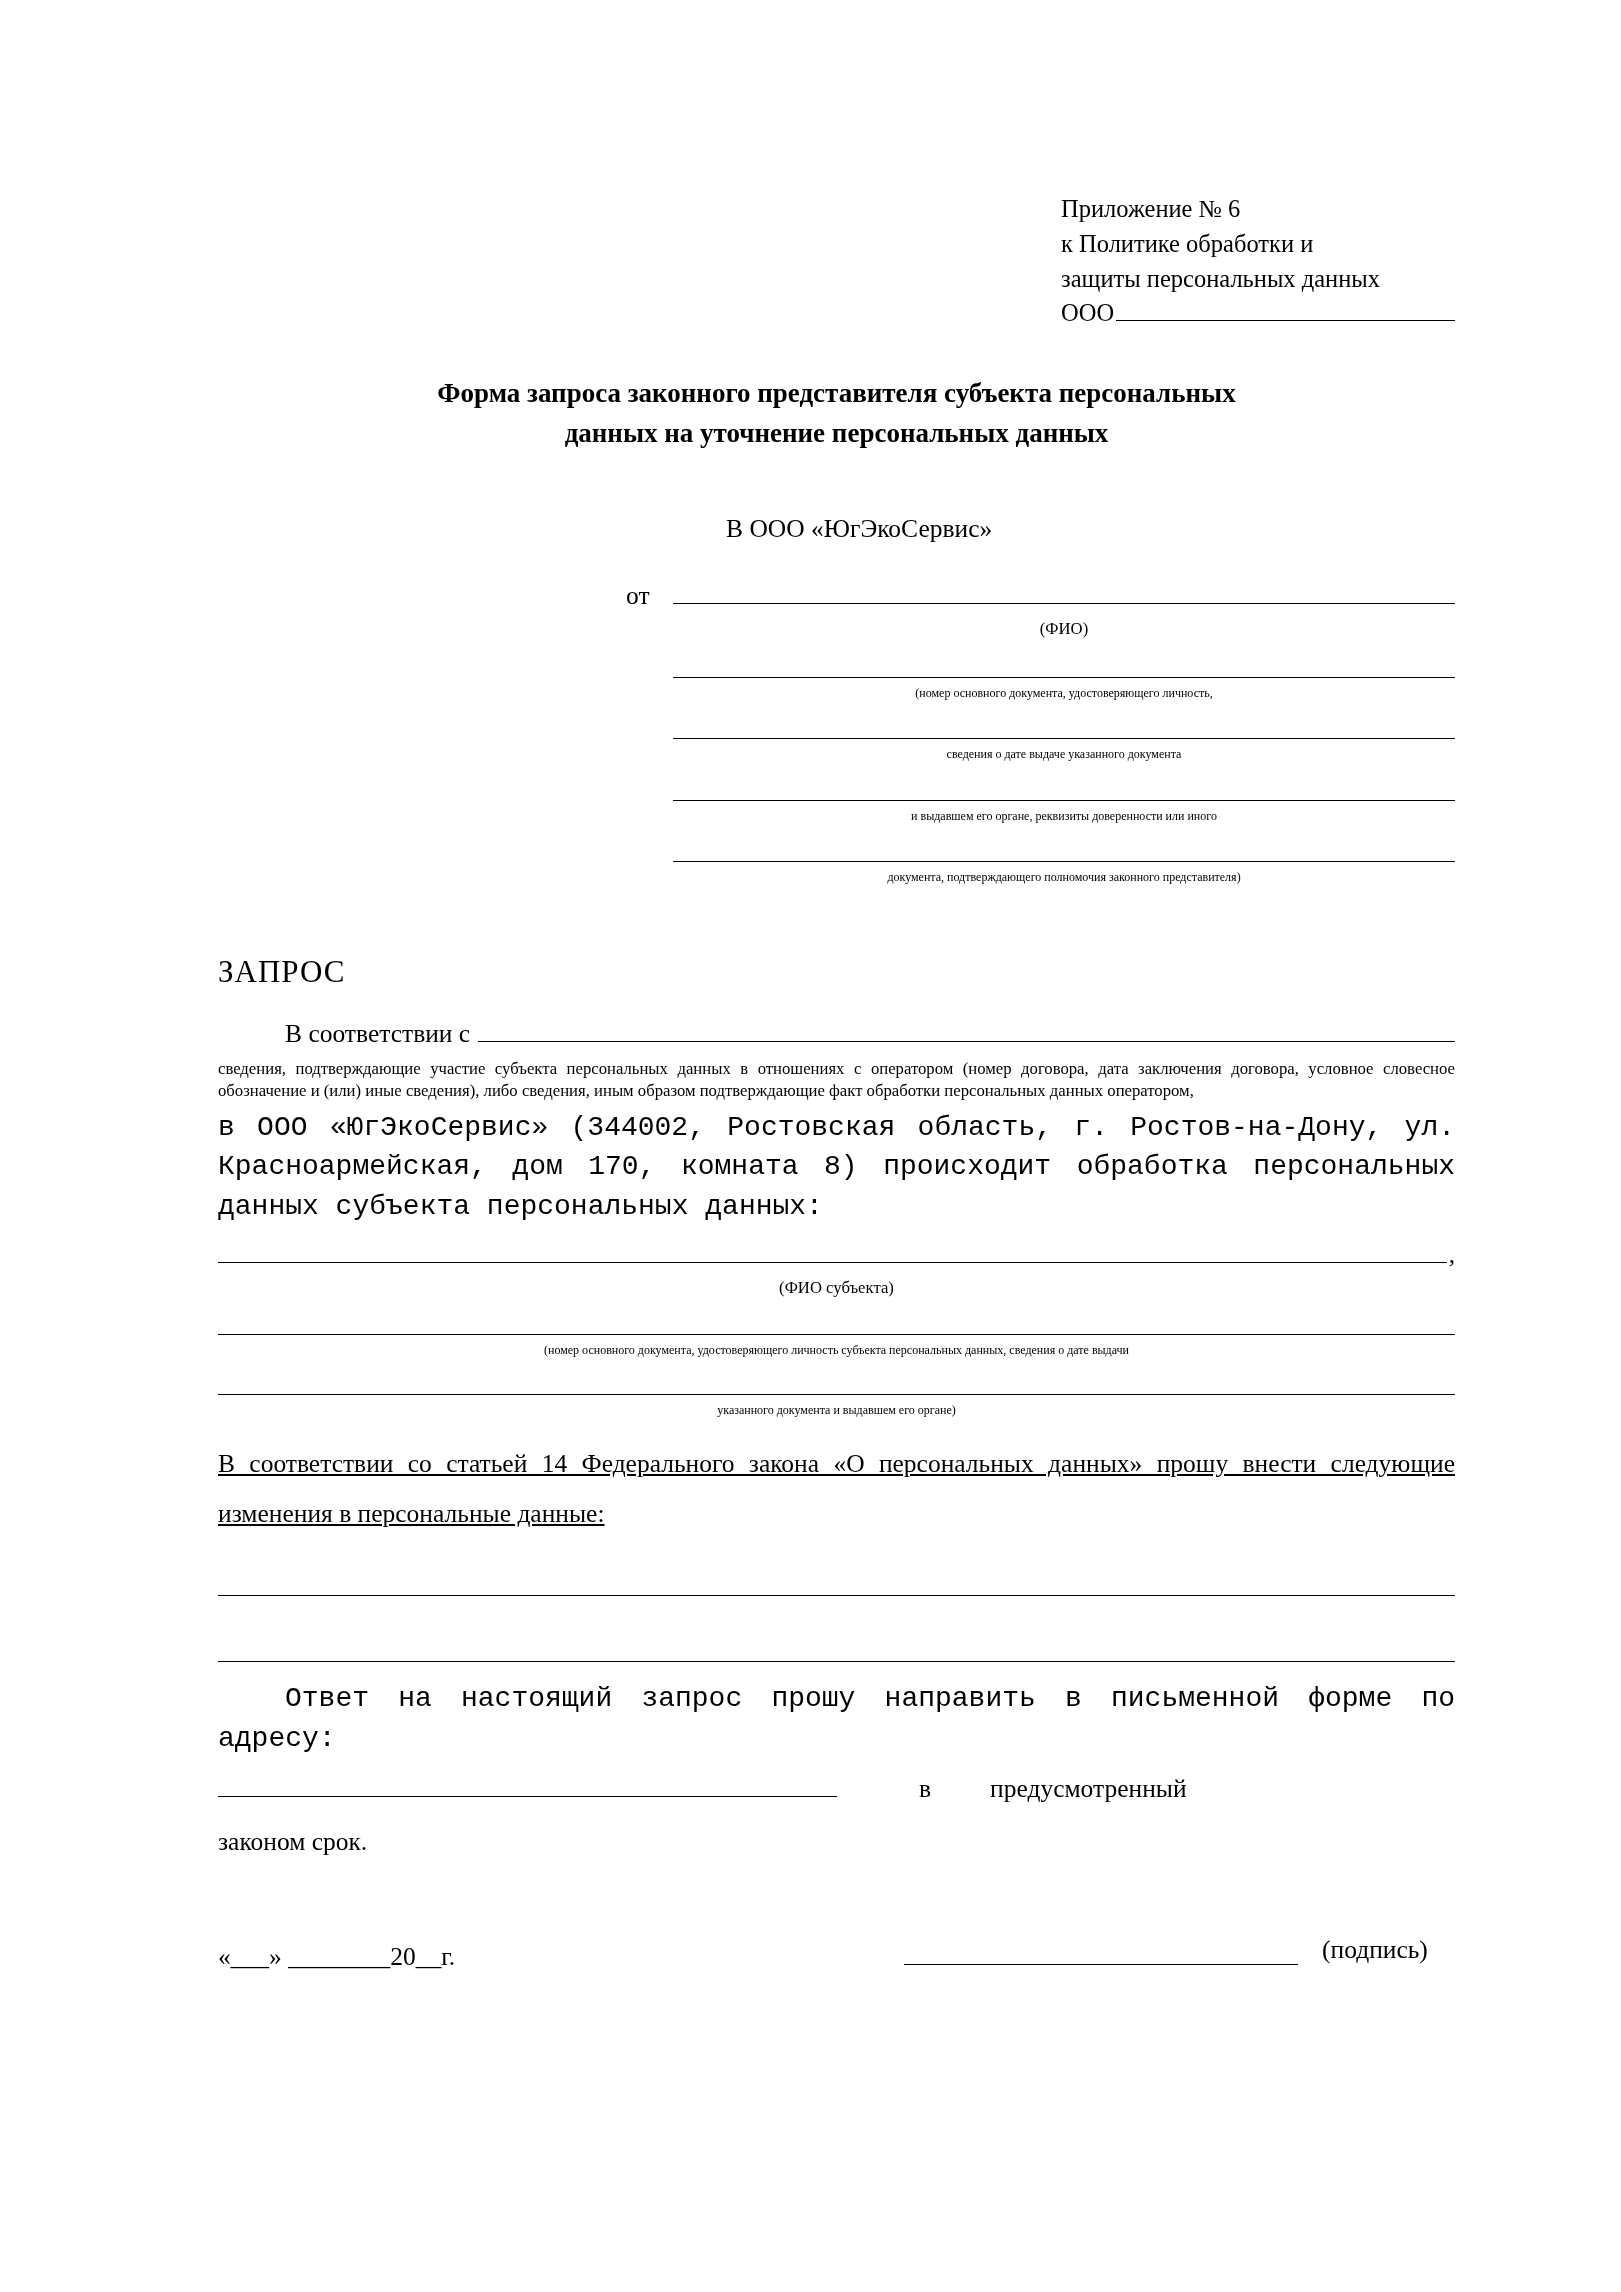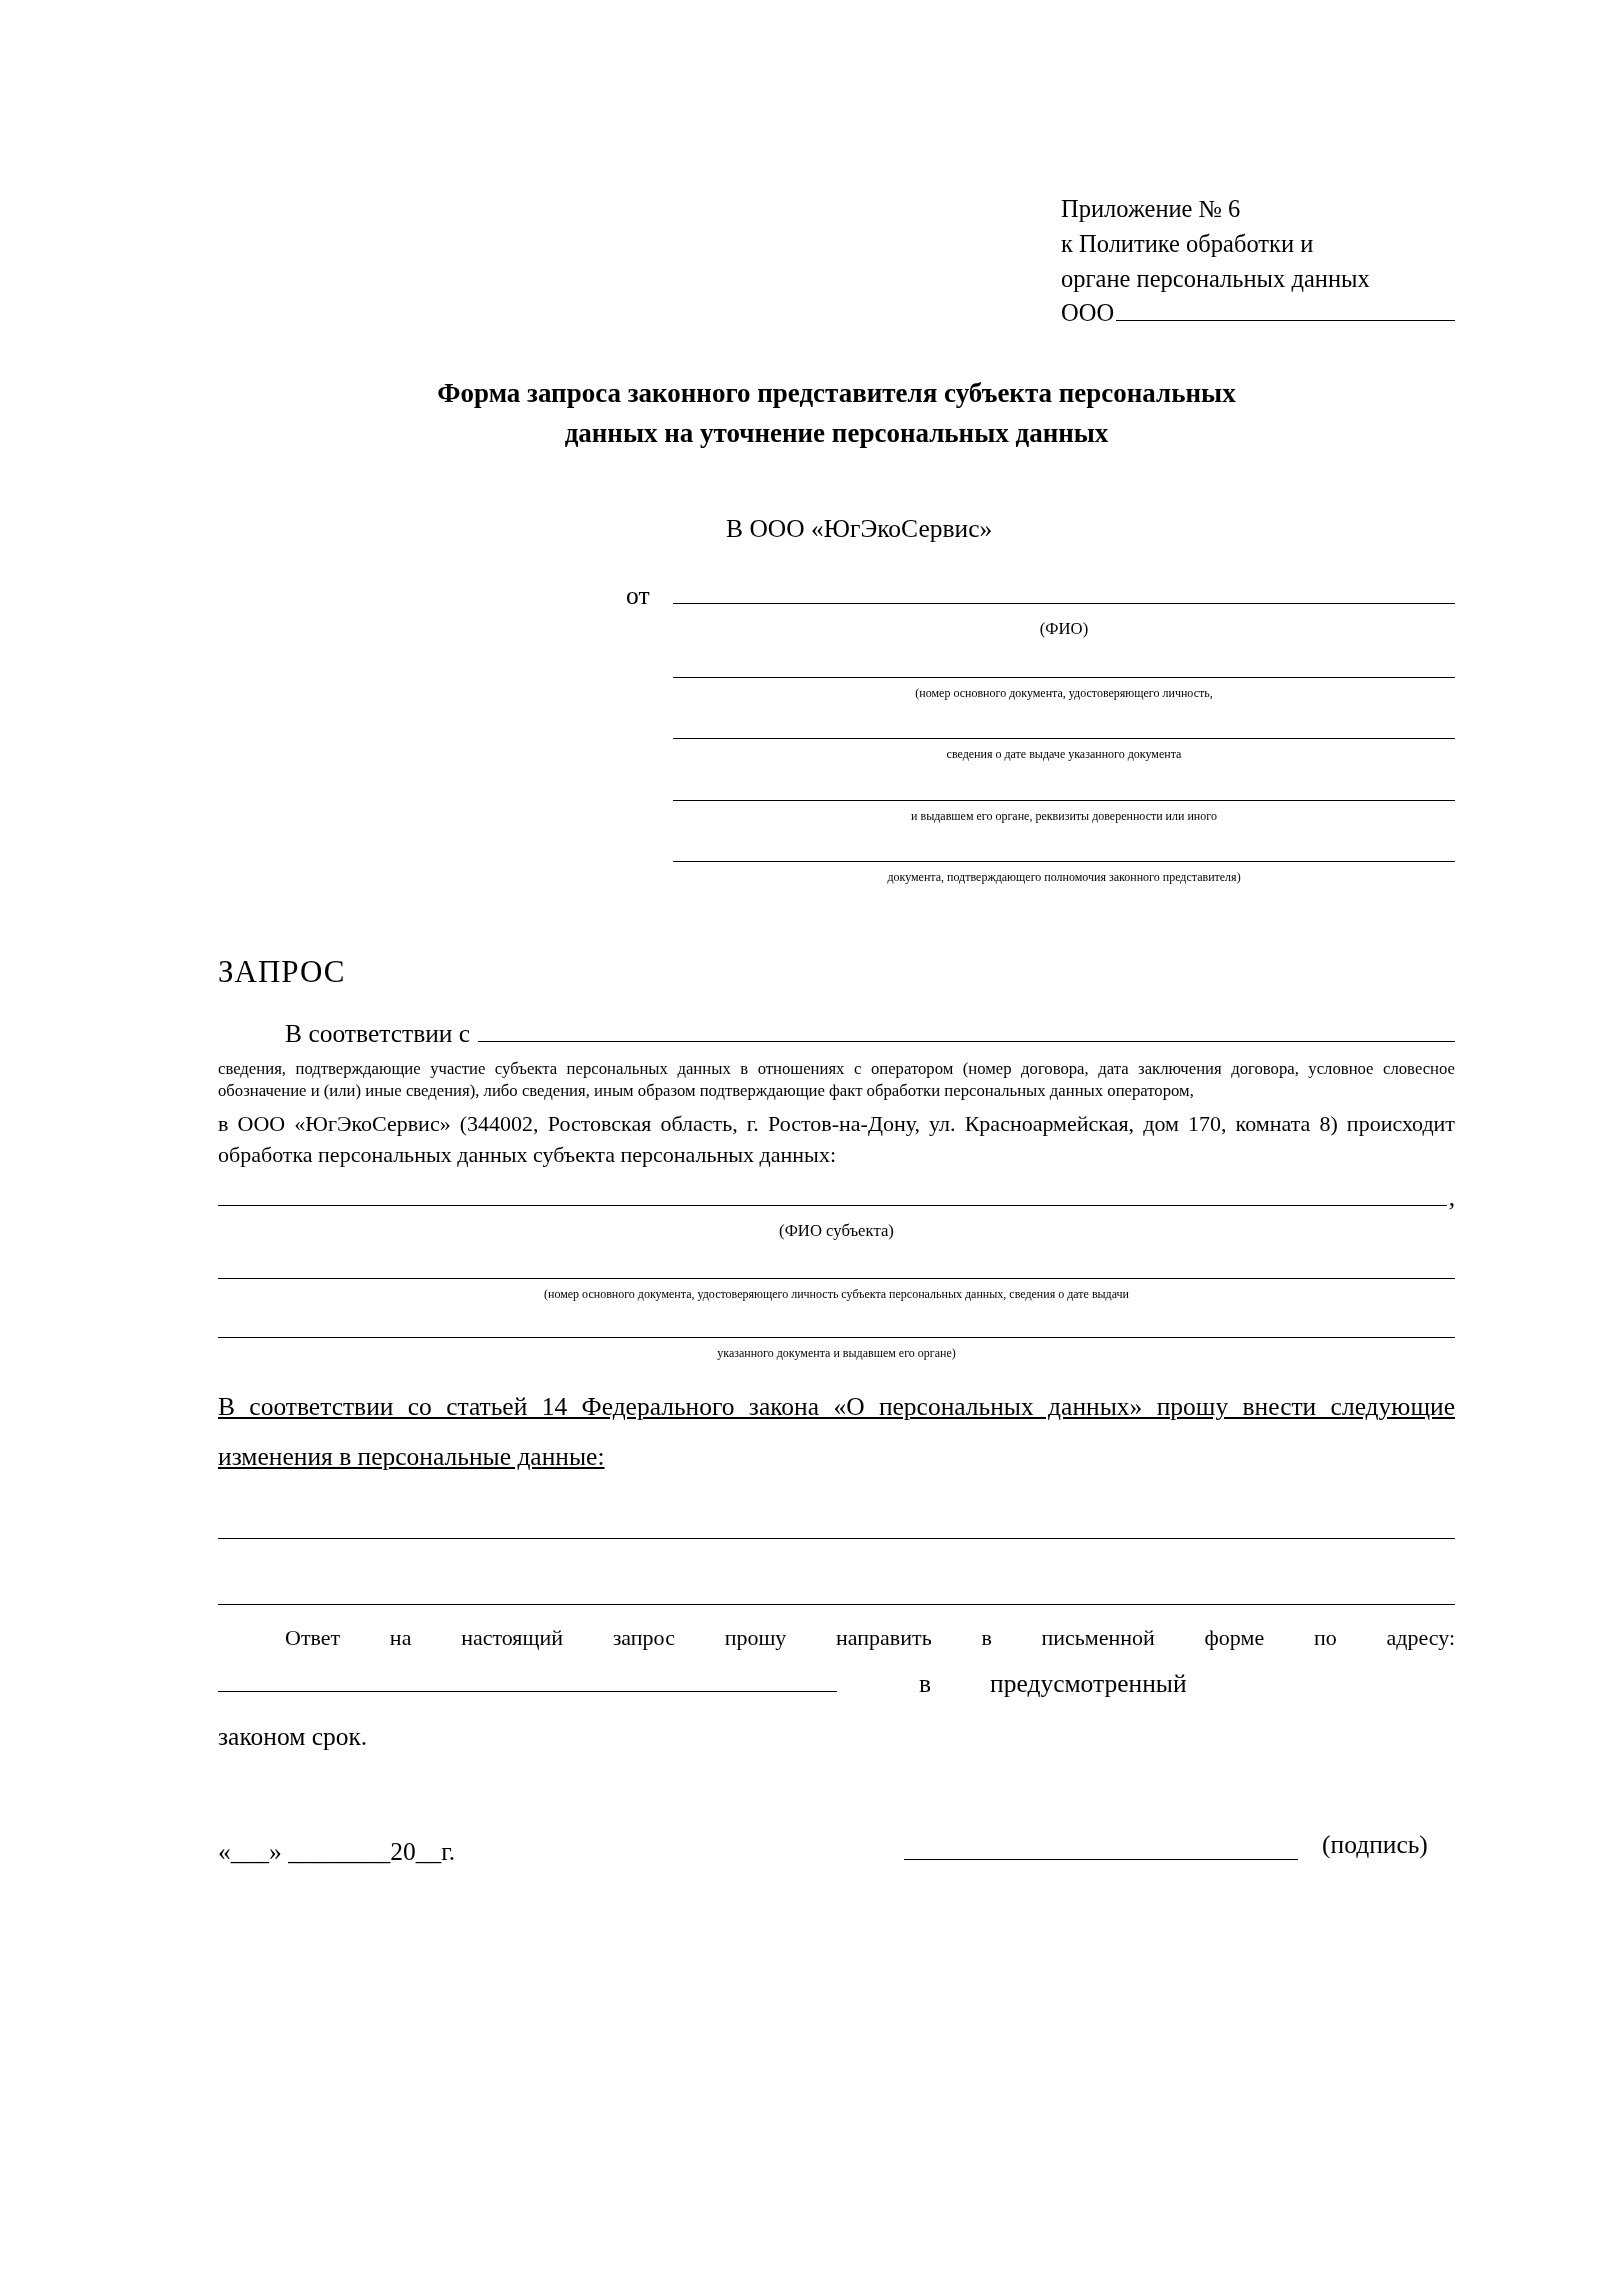--- a/index.html
+++ b/index.html
@@ -124,25 +124,26 @@
     width: 67px;
     flex: 0 0 auto;
   }
   .fineprint {
     font-size: 16.7px;
     line-height: 1.32;
     text-align: justify;
     margin-top: 3.9px;
   }
   .para-justify {
-    font-size: 22px;
+    font-size: 28px;
     line-height: 1.42;
     text-align: justify;
     text-align-last: left;
     margin-top: 5.9px;
+    font-family: Liberation Mono, monospace;
   }
   .full-rule {
     border-bottom: 1.4px solid #000;
     height: 23.5px;
     width: 100%;
   }
   .rule-with-comma {
     display: flex;
     align-items: baseline;
   }
@@ -207,21 +208,21 @@
 </style>
 </head>
 <body>
 
 <div class="page">
   <div class="content">
 
     <div class="header-block">
       <div>Приложение № 6</div>
       <div>к Политике обработки и</div>
-      <div>органе персональных данных</div>
+      <div>защиты персональных данных</div>
       <div class="header-ooo">
         <span class="ooo-label">ООО</span>
         <span class="ooo-rule"></span>
       </div>
     </div>
 
     <div class="doc-title">
       <div>Форма запроса законного представителя субъекта персональных</div>
       <div>данных на уточнение персональных данных</div>
     </div>

